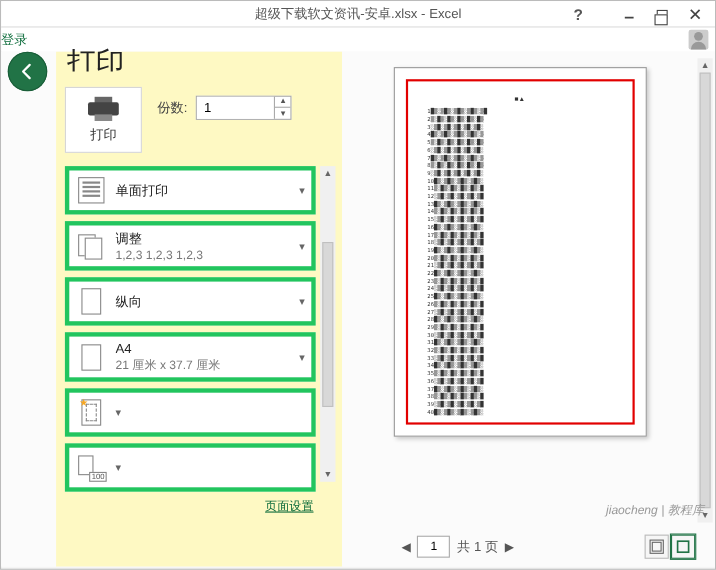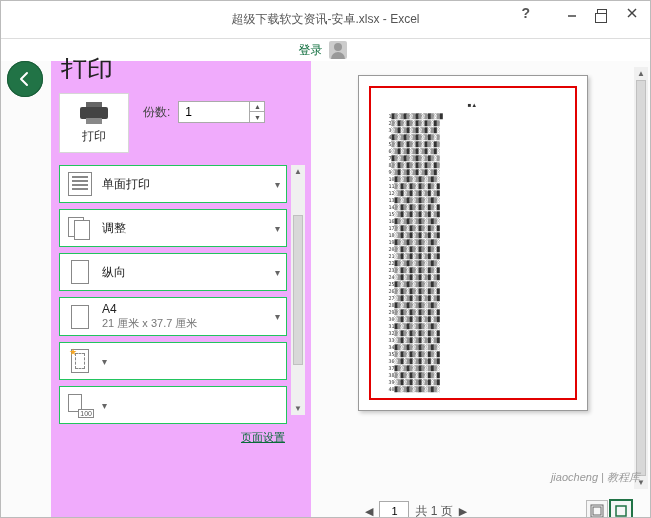--- a/index.html
+++ b/index.html
@@ -1,57 +1,57 @@
 <!DOCTYPE html>
 <html><head>
 <meta charset="utf-8">
 <style>
   * { box-sizing: border-box; margin: 0; padding: 0; font-family: "Microsoft YaHei", "Segoe UI", Arial, sans-serif; }
   body { width: 651px; height: 518px; background: #f5f5f5; border: 1px solid #bbb; overflow: hidden; position: relative; }
 
-  .titlebar { height: 38px; background: #fff; display: flex; align-items: center; position: relative; border-bottom: 1px solid #ddd; }
+  .titlebar { height: 24px; background: #fff; display: flex; align-items: center; position: relative; border-bottom: 1px solid #ddd; }
   .titlebar .title { position: absolute; left: 50%; transform: translateX(-50%); font-size: 12px; color: #555; }
   .titlebar .help-icon { position: absolute; right: 120px; top: 4px; font-size: 14px; color: #555; font-weight: bold; }
   .titlebar .win-controls { position: absolute; right: 4px; top: 2px; display: flex; gap: 2px; }
   .titlebar .win-btn { width: 28px; height: 20px; display: flex; align-items: center; justify-content: center; font-size: 12px; color: #444; cursor: pointer; }
   .titlebar .restore-box { width: 10px; height: 8px; border: 1px solid #444; position: relative; }
   .titlebar .restore-box::after { content:''; position: absolute; width: 10px; height: 8px; border: 1px solid #444; left: -3px; top: 3px; background:#fff; }
 
-  .signinbar { height: 22px; background: #fff; display: flex; justify-content: center; align-items: center; padding-right: 6px; gap: 6px; }
+  .signinbar { height: 22px; background: #fff; display: flex; justify-content: space-between; align-items: center; padding-right: 6px; gap: 6px; }
   .signinbar span { font-size: 12px; color: #0b6b3a; }
   .avatar { width: 18px; height: 18px; background: #ccc; border-radius: 2px; position: relative; }
   .avatar::before { content:''; position:absolute; width:8px; height:8px; border-radius:50%; background:#999; top:2px; left:5px;}
   .avatar::after { content:''; position:absolute; width:14px; height:7px; border-radius:7px 7px 0 0; background:#999; bottom:0; left:2px;}
 
   .main { display: flex; height: calc(518px - 26px - 22px - 2px); background: #fbfbfb; }
   .backcol { width: 50px; background: #fbfbfb; }
   .back-btn { width: 36px; height: 36px; border-radius: 50%; background: #217346; color: #fff; display: flex; align-items: center; justify-content: center; margin: 0 0 0 6px; font-size: 20px; cursor: pointer; box-shadow: 0 0 0 1px #1a5c38 inset; }
 
-  .leftpane { width: 260px; background: #f0abfc; padding: 0 8px; position: relative; }
+  .leftpane { width: 260px; background: #fef9c3; padding: 0 8px; position: relative; }
   .page-title { font-size: 26px; color: #222; margin: 0 0 6px 2px; font-weight: 300; overflow: hidden; height: 26px; position: relative; top:-8px;}
   .print-block { display: flex; align-items: flex-start; gap: 14px; margin-bottom: 12px; }
   .print-btn { width: 70px; height: 60px; border: 1px solid #d6d6d6; background: #fff; display: flex; flex-direction: column; align-items: center; justify-content: center; gap: 4px; cursor: pointer; }
   .printer-icon { width: 28px; height: 22px; position: relative; }
   .printer-icon .top { position:absolute; top:0; left:6px; width:16px; height:6px; background:#666; }
   .printer-icon .body { position:absolute; top:5px; left:0; width:28px; height:12px; background:#444; border-radius:2px;}
   .printer-icon .tray { position:absolute; bottom:0; left:6px; width:16px; height:6px; background:#888;}
   .print-btn .lbl { font-size: 12px; color:#333; }
   .copies { display: flex; align-items: center; gap: 8px; margin-top: 8px; font-size: 12px; color:#444;}
   .spin { display:flex; border:1px solid #aaa; background:#fff; height:22px;}
   .spin input { width:70px; border:none; padding:0 6px; font-size:12px; outline:none;}
   .spin .arrows { display:flex; flex-direction:column; border-left:1px solid #aaa; }
   .spin .arrows div { width:14px; height:11px; display:flex;align-items:center;justify-content:center; font-size:7px; color:#555; cursor:pointer; }
   .spin .arrows div:first-child{border-bottom:1px solid #aaa;}
 
   .settings-list { position:relative; }
   .settings-scroll { position:absolute; right:-2px; top:0; bottom:30px; width:14px; background:#f0f0f0; display:flex; flex-direction:column; align-items:center; justify-content:space-between; padding:2px 0;}
   .settings-scroll .tri { font-size:8px; color:#666; cursor:pointer;}
   .settings-scroll .thumb { width:10px; height:150px; background:#d8d8d8; border:1px solid #c0c0c0;}
 
-  .setting-item { display:flex; align-items:center; border:1px solid #22c55e; background:#fff; margin-bottom:6px; padding:4px 6px; gap:8px; cursor:pointer; width: calc(100% - 16px);}
+  .setting-item { display:flex; align-items:center; border:4px solid #22c55e; background:#fff; margin-bottom:6px; padding:4px 6px; gap:8px; cursor:pointer; width: calc(100% - 16px);}
   .setting-item .icon { width:28px; height:28px; flex-shrink:0; display:flex;align-items:center;justify-content:center; }
   .setting-item .txt { flex:1; overflow:hidden;}
   .setting-item .line1 { font-size:12px; color:#222; white-space:nowrap; overflow:hidden; text-overflow:ellipsis;}
   .setting-item .line2 { font-size:11px; color:#777; white-space:nowrap; overflow:hidden; text-overflow:ellipsis;}
   .setting-item .chev { font-size:10px; color:#666;}
 
   .ic-duplex { width:24px;height:24px; border:1px solid #888; position:relative;}
   .ic-duplex::before{content:'';position:absolute;left:3px;top:3px;width:16px;height:2px;background:#888;box-shadow:0 4px 0 #888,0 8px 0 #888,0 12px 0 #888;}
   .ic-collate { width:24px;height:22px; position:relative;}
   .ic-collate::before{content:'';position:absolute;left:0;top:0;width:14px;height:18px;border:1px solid #888;background:#fff;}
@@ -162,20 +162,21 @@
         </div>
         <div class="chev">▾</div>
       </div>
 
       <div class="setting-item">
         <div class="icon">
             <div class="ic-collate"></div>
           </div>
         <div class="txt">
           <div class="line1">调整</div>
+          <div class="line2">1,2,3    1,2,3    1,2,3</div>
         </div>
         <div class="chev">▾</div>
       </div>
 
       <div class="setting-item">
         <div class="icon">
             <div class="ic-orient"></div>
           </div>
         <div class="txt">
           <div class="line1">纵向</div>

